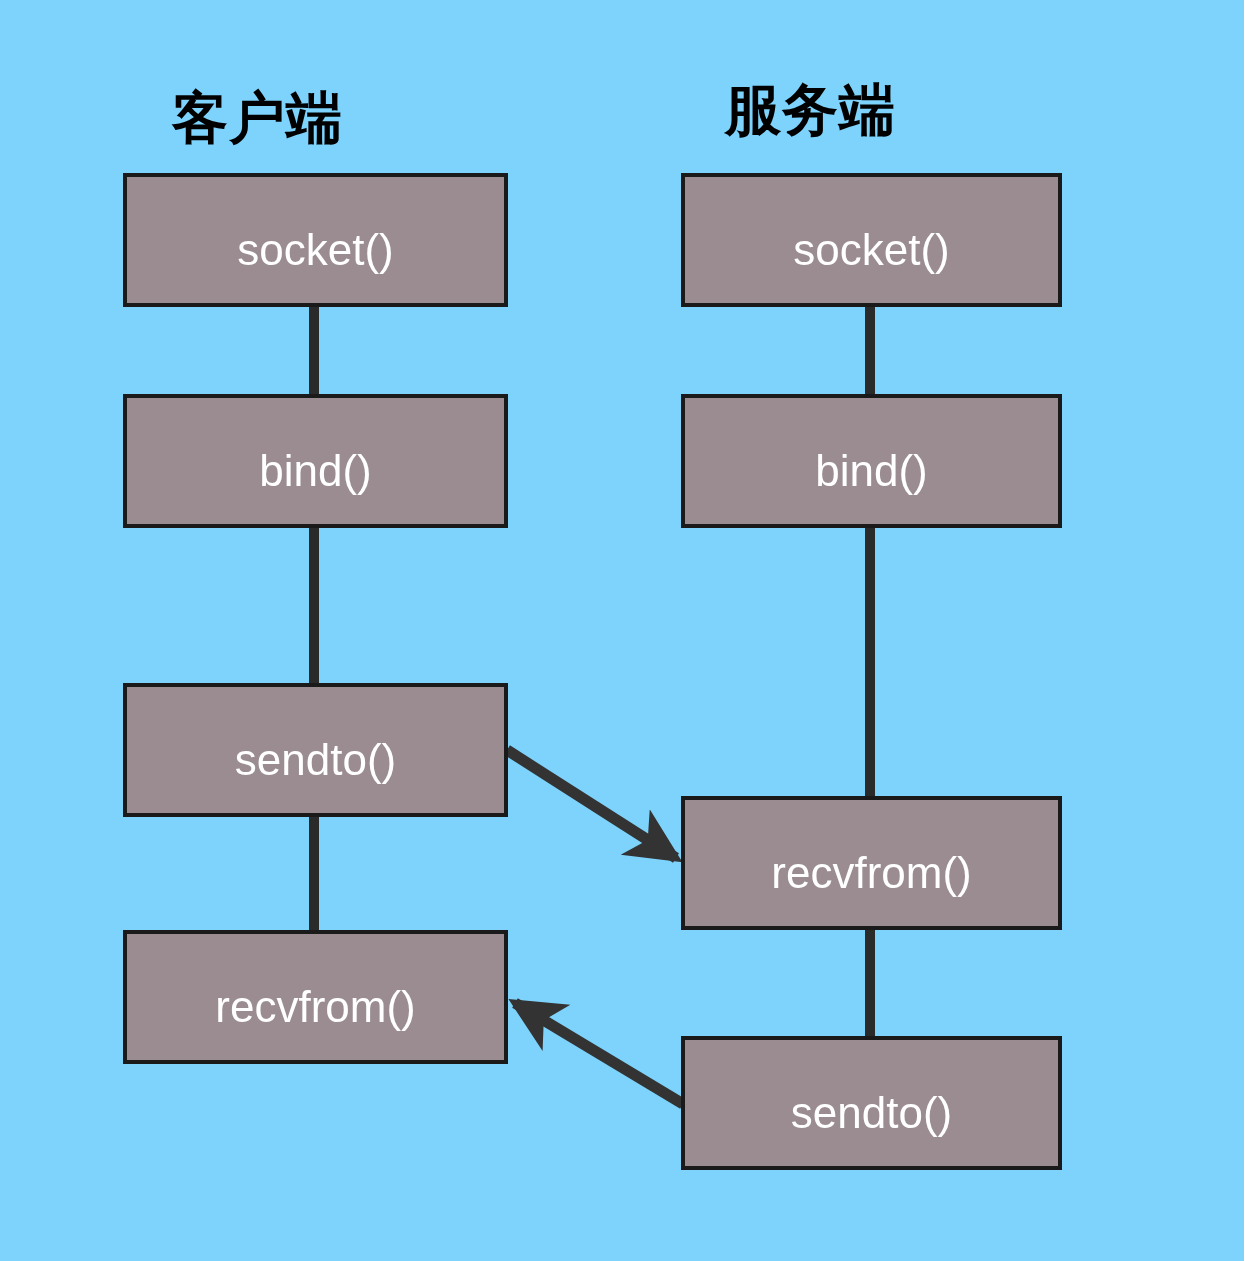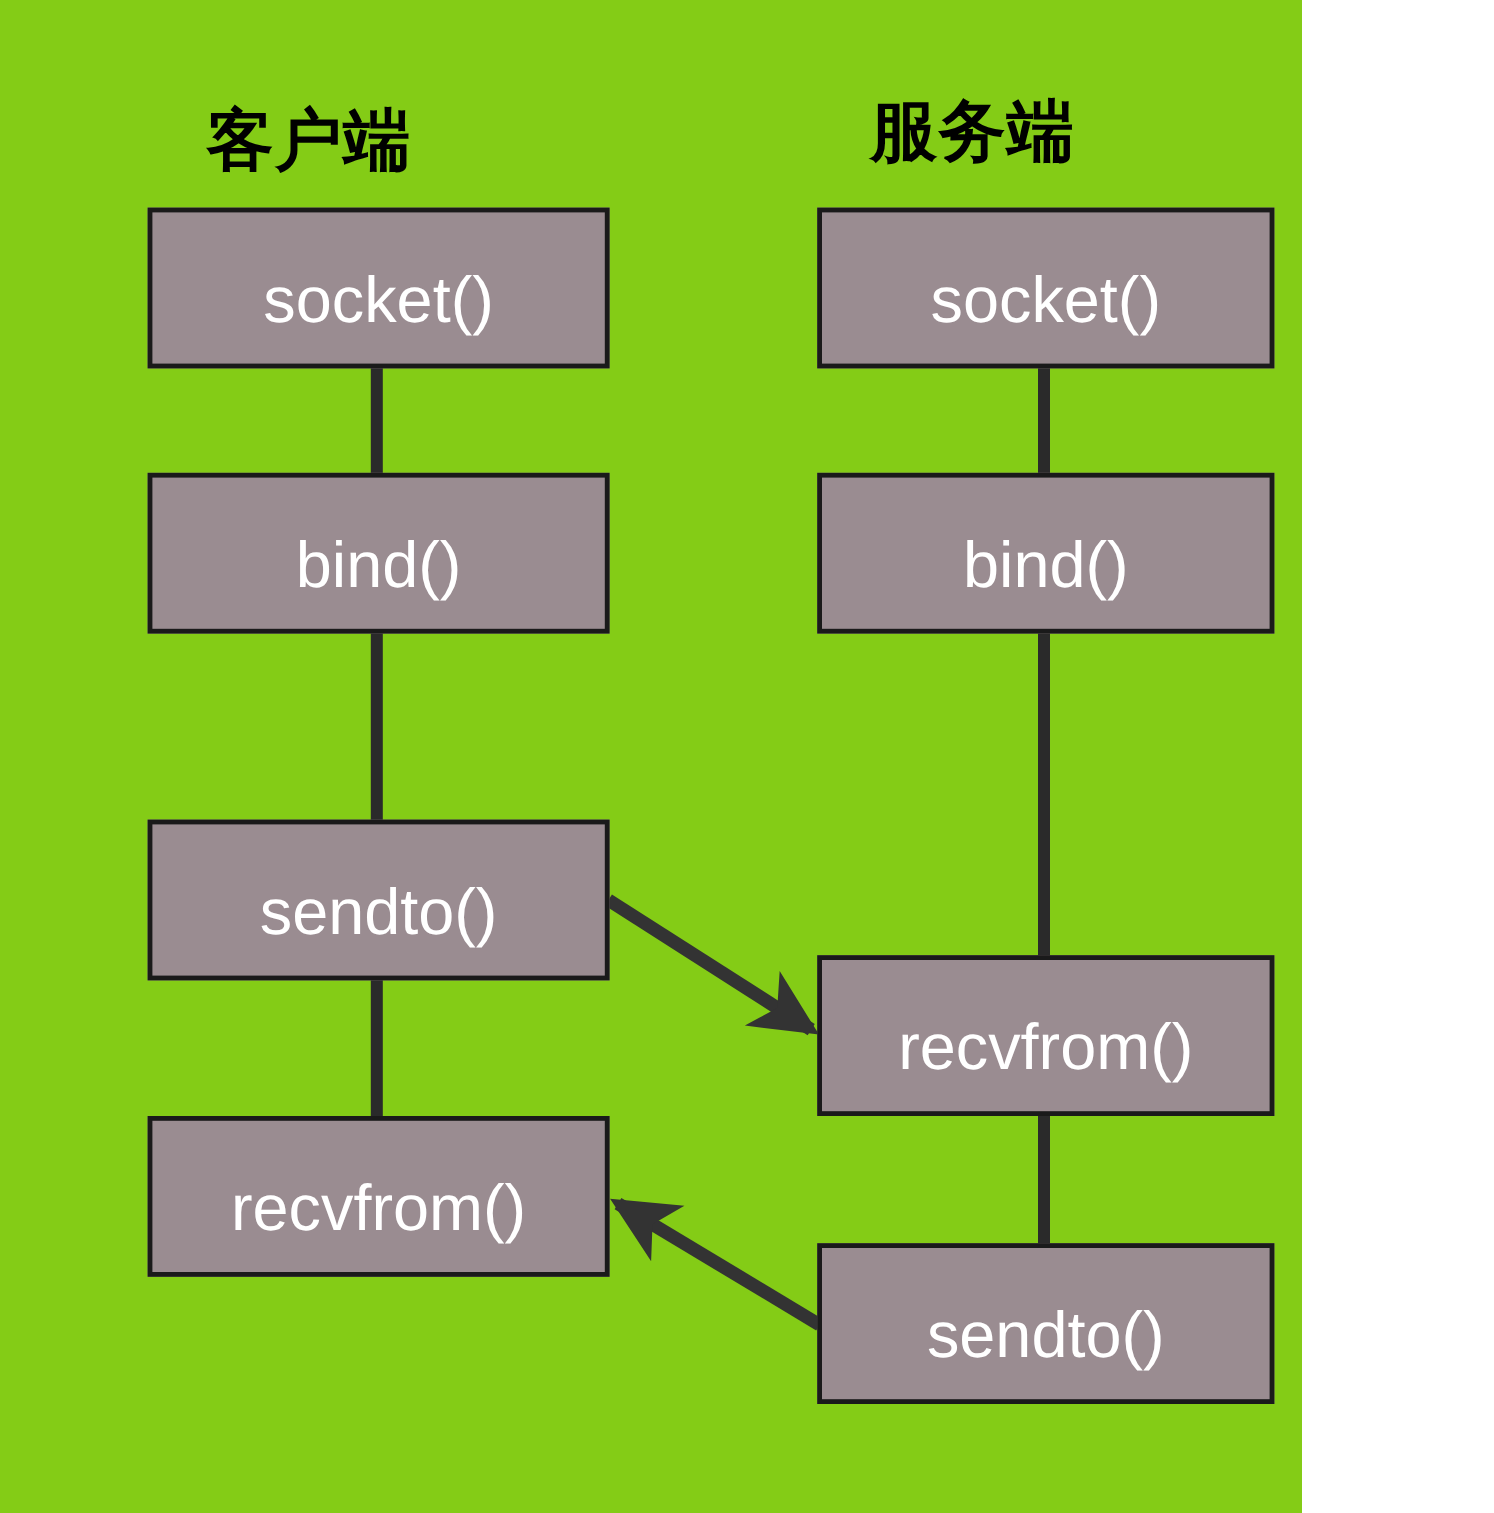--- a/index.html
+++ b/index.html
@@ -5,23 +5,23 @@
   html, body {
     margin: 0;
     padding: 0;
     background: #ffffff;
   }
   body {
     font-family: "Liberation Sans", "DejaVu Sans", sans-serif;
   }
   #canvas {
     position: relative;
-    width: 1085px;
+    width: 1244px;
     height: 1261px;
-    background: #84cc16;
+    background: #7dd3fc;
     overflow: hidden;
   }
   .col-title {
     position: absolute;
     font-size: 56px;
     font-weight: bold;
     color: #000000;
     letter-spacing: 1px;
     line-height: 1;
     white-space: nowrap;
@@ -30,21 +30,21 @@
   .node-box {
     position: absolute;
     box-sizing: border-box;
     background: #9a8c91;
     border: 4px solid #1a1a1a;
     display: flex;
     align-items: center;
     justify-content: center;
   }
   .node-label {
-    font-size: 54px;
+    font-size: 44px;
     color: #ffffff;
     font-weight: normal;
     letter-spacing: 0px;
     line-height: 1;
     white-space: nowrap;
     font-family: "Liberation Sans", "DejaVu Sans", sans-serif;
     margin-top: 19px;
   }
   .connector {
     position: absolute;

